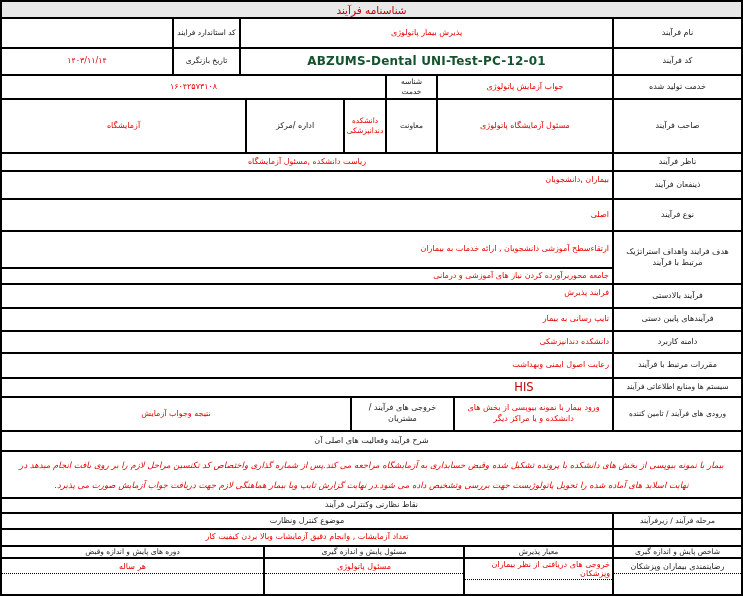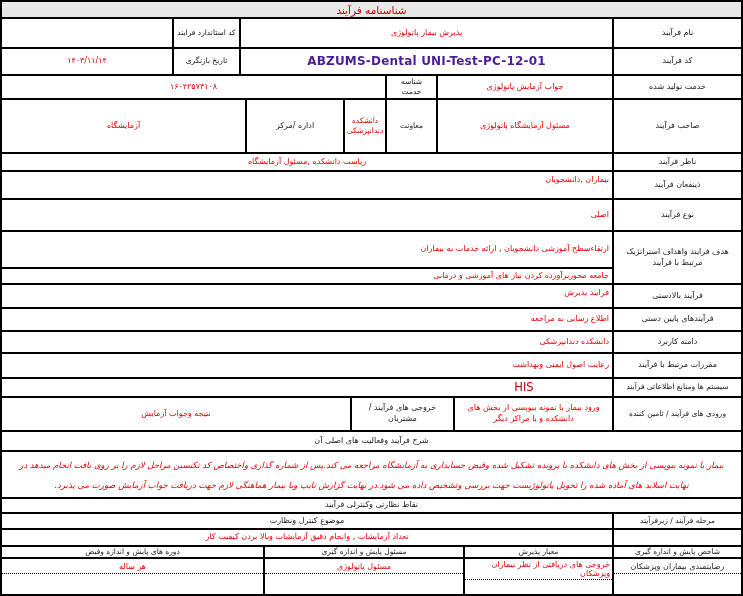--- a/index.html
+++ b/index.html
@@ -20,21 +20,21 @@
     display: flex; align-items: center; justify-content: center;
     font-size: 8px; color: #1a1a1a; text-align: center;
     line-height: 1.35; padding: 1px 3px; overflow: hidden;
   }
   .lbl  { color: #1a1a1a; }
   .val  { color: #e60000; }
   .start { justify-content: flex-start; text-align: right; }
   .top   { align-items: flex-start; padding-top: 3px; }
   .w-lbl { flex: 0 0 129px; }
   .grow  { flex: 1 1 auto; }
-  .code  { font-size: 12px; font-weight: bold; color: #4c1d95;
+  .code  { font-size: 12px; font-weight: bold; color: #14532d;
            font-family: "DejaVu Sans", sans-serif; letter-spacing: 0.2px; }
   .title-row {
     height: 17px; background: #e8e8e8; border-bottom: 2px solid #000;
     display: flex; align-items: center; justify-content: center;
   }
   .title-text { font-size: 10.5px; font-weight: normal; color: #c00000; }
   .subcol { display: flex; flex-direction: column; }
   .subrow { display: flex; align-items: center; border-bottom: 2px solid #000; }
   .subrow:last-child { border-bottom: none; }
   .his-box { display: block; width: 176px; text-align: center;
@@ -116,21 +116,21 @@
     </div>
   </div>
 
   <div class="row" style="height:24px">
     <div class="cell lbl w-lbl">فرآیند بالادستی</div>
     <div class="cell val grow start top">فرایند پذیرش</div>
   </div>
 
   <div class="row" style="height:23px">
     <div class="cell lbl w-lbl">فرآیندهای پایین دستی</div>
-    <div class="cell val grow start">اطلاع رسانی به مراجعه</div>
+    <div class="cell val grow start">تایپ رسانی به بیمار</div>
   </div>
 
   <div class="row" style="height:22px">
     <div class="cell lbl w-lbl">دامنه کاربرد</div>
     <div class="cell val grow start">دانشکده دندانپزشکی</div>
   </div>
 
   <div class="row" style="height:25px">
     <div class="cell lbl w-lbl">مقررات مرتبط با فرآیند</div>
     <div class="cell val grow start">رعایت اصول ایمنی وبهداشت</div>

